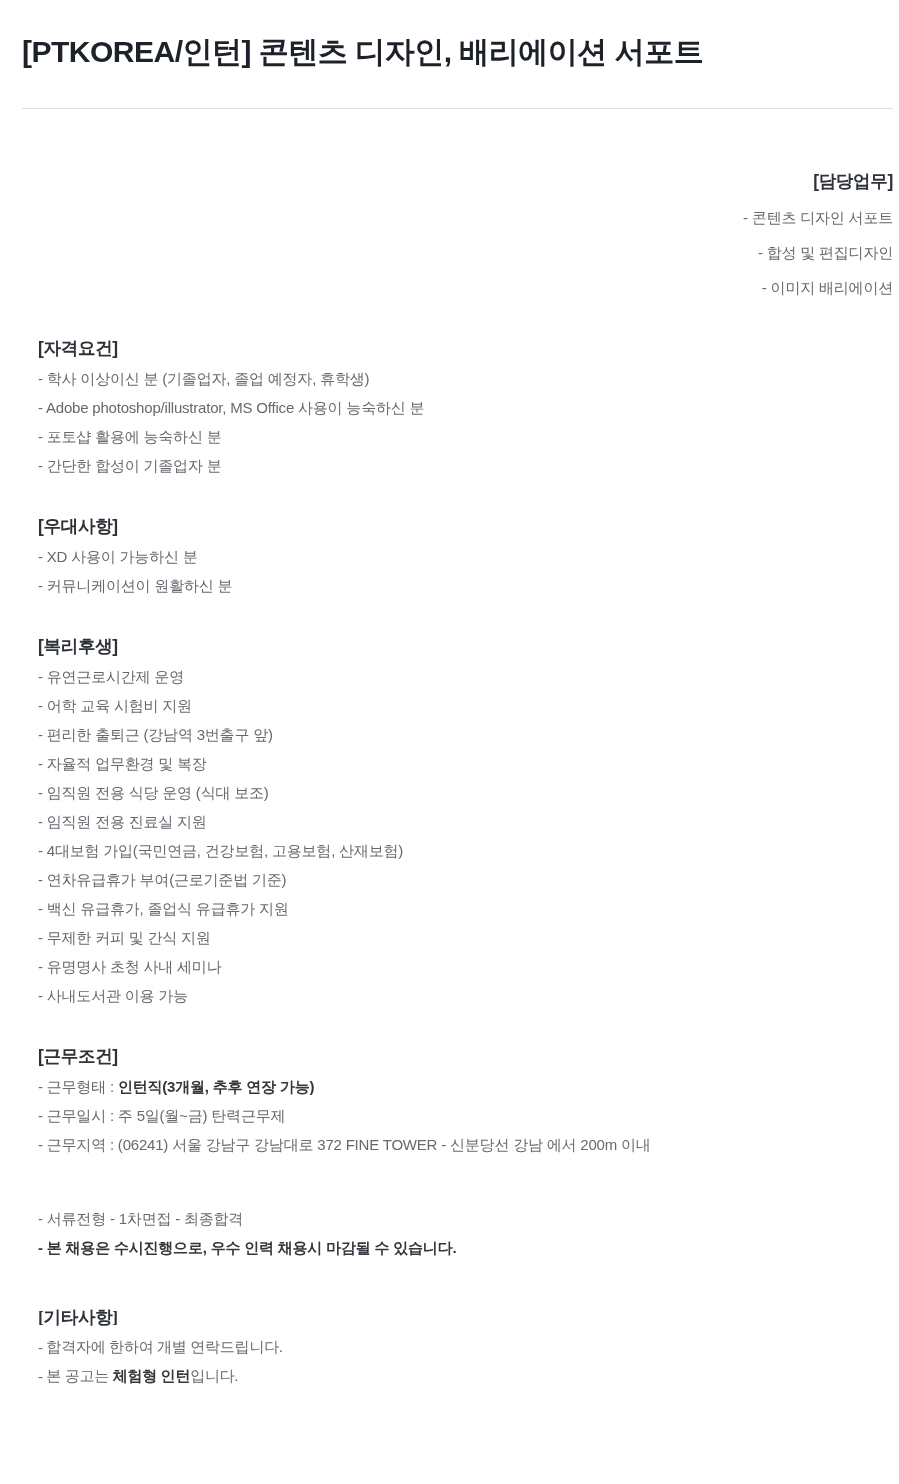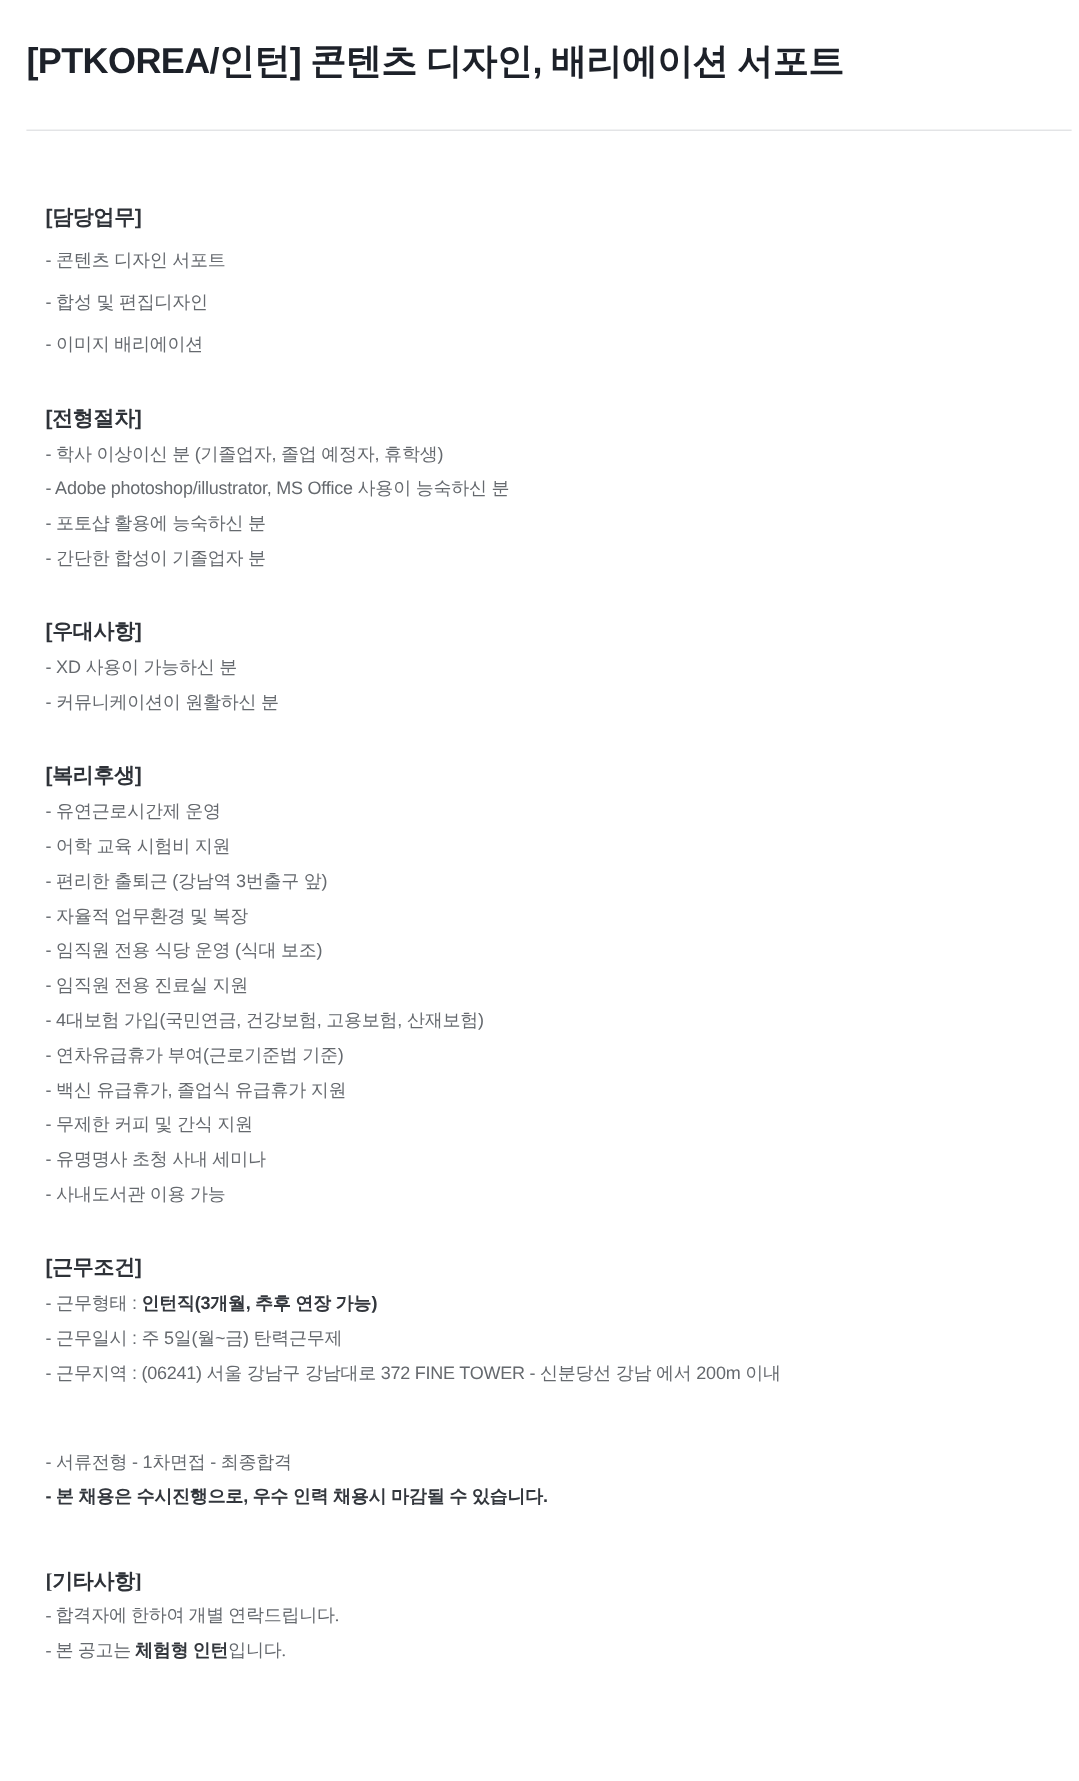--- a/index.html
+++ b/index.html
@@ -29,21 +29,21 @@
   }
   .title-divider{
     border:none;
     border-top:1px solid var(--divider-color);
     margin-top:36px;
   }
   .content{
     padding-left:16px;
   }
   .section{margin-top:38px;}
-  .section-0{margin-top:60px;}
+  .section-0{margin-top:60px;text-align:right;}
   .section-5{margin-top:53px;}
   .section-6{margin-top:47px;font-family:Liberation Serif, serif;}
   .section-heading{
     font-size:17.5px;
     line-height:24px;
     font-weight:700;
     color:var(--heading-color);
     letter-spacing:-0.3px;
   }
   .item{
@@ -70,21 +70,21 @@
   <section class="section section-0">
     <h2 class="section-heading">[담당업무]</h2>
     <div class="items">
         <p class="item"><span>- 콘텐츠 디자인 서포트</span></p>
         <p class="item"><span>- 합성 및 편집디자인</span></p>
         <p class="item"><span>- 이미지 배리에이션</span></p>
       </div>
   </section>
 
   <section class="section section-1">
-    <h2 class="section-heading">[전형절차]</h2>
+    <h2 class="section-heading">[자격요건]</h2>
     <div class="items">
         <p class="item"><span>- 학사 이상이신 분 (기졸업자, 졸업 예정자, 휴학생)</span></p>
         <p class="item"><span>- Adobe photoshop/illustrator, MS Office 사용이 능숙하신 분</span></p>
         <p class="item"><span>- 포토샵 활용에 능숙하신 분</span></p>
         <p class="item"><span>- 간단한 합성이 기졸업자 분</span></p>
       </div>
   </section>
 
   <section class="section section-2">
     <h2 class="section-heading">[우대사항]</h2>

